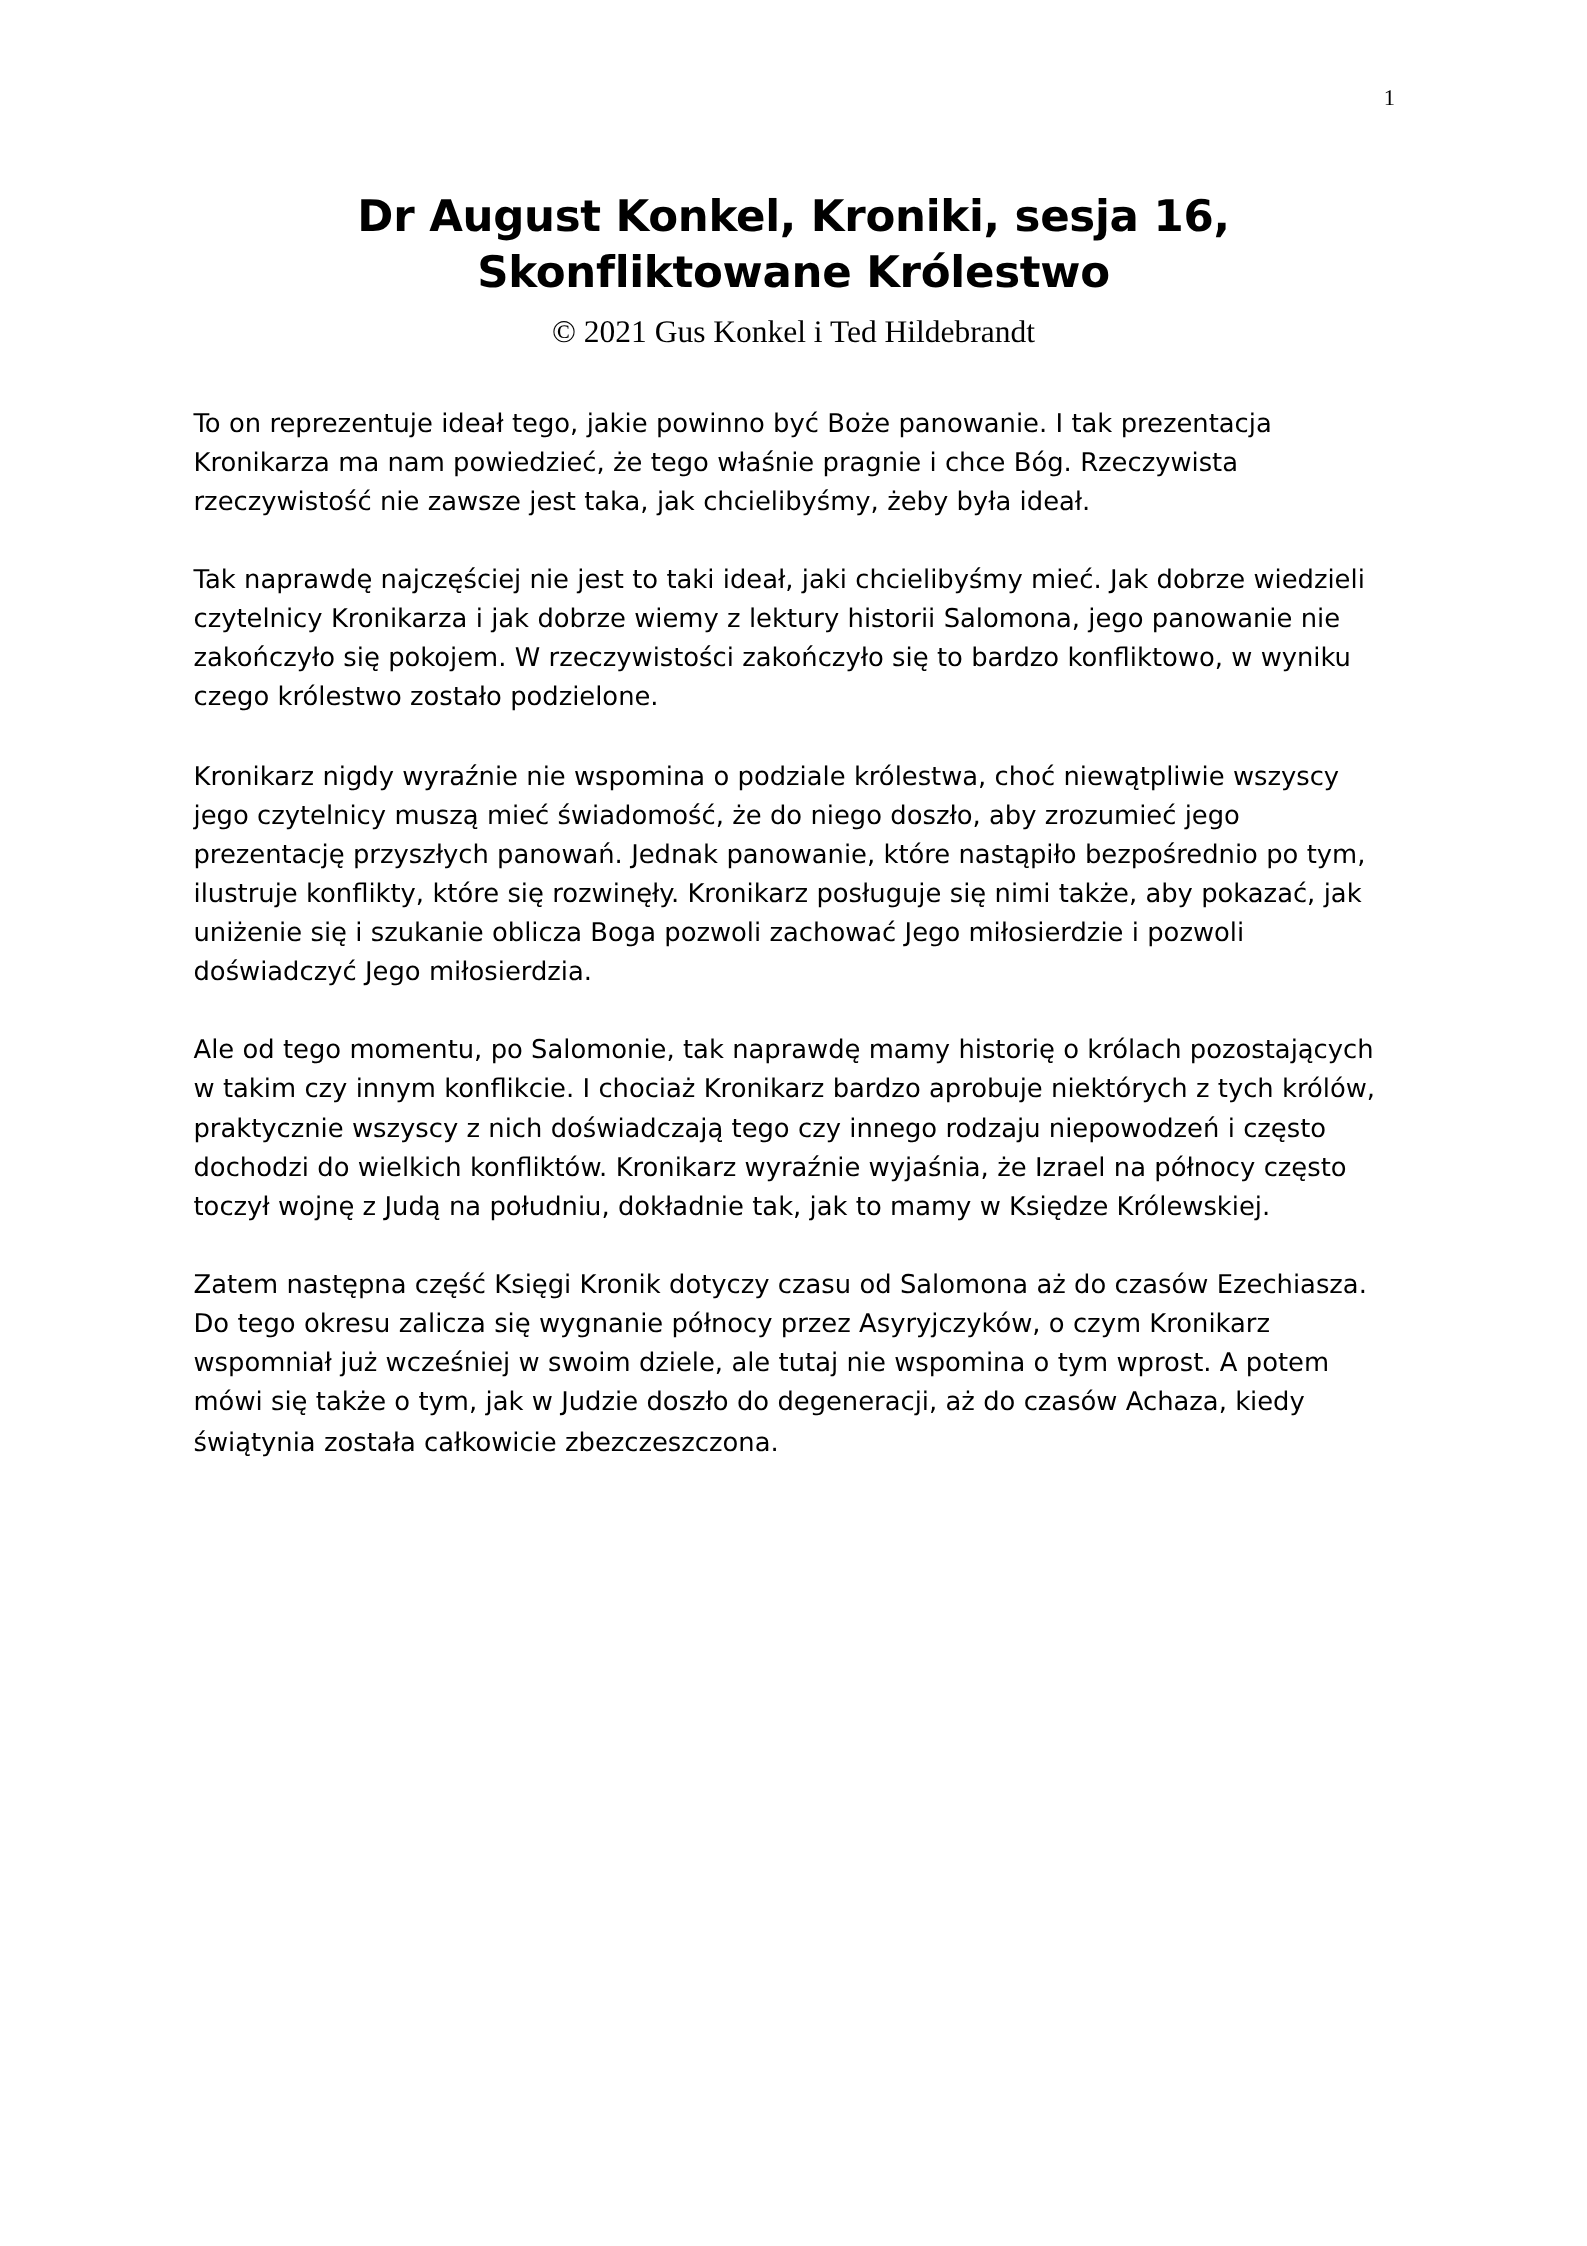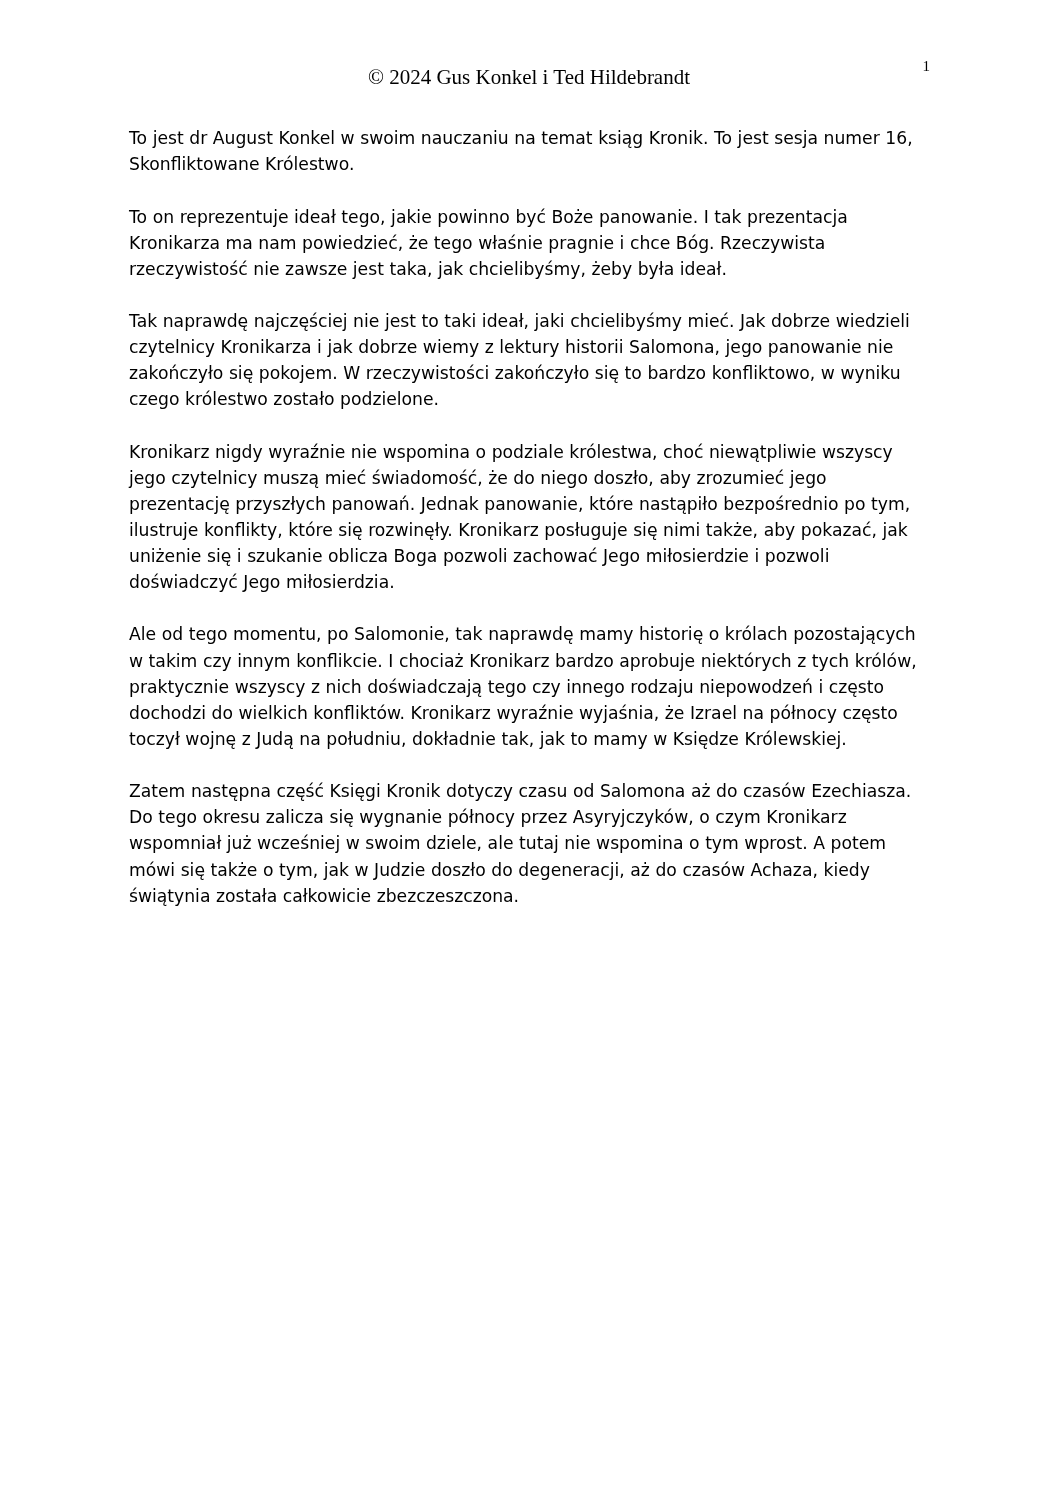--- a/index.html
+++ b/index.html
@@ -65,25 +65,28 @@
     margin-bottom: 0;
   }
 </style>
 </head>
 <body>
 
 <div class="page">
 
   <div class="page-number">1</div>
 
+  <h1 class="doc-title">
+    <span class="line">Dr August Konkel, Kroniki, sesja 16,</span>
+    <span class="line">Skonfliktowane Królestwo</span>
+  </h1>
 
-  <div class="copyright">© 2024 Gus Konkel i Ted Hildebrandt</div>
+  <div class="copyright">© 2021 Gus Konkel i Ted Hildebrandt</div>
 
   <div class="body-copy">
-    <p>To jest dr August Konkel w swoim nauczaniu na temat ksiąg Kronik. To jest sesja numer 16, Skonfliktowane Królestwo.</p>
     <p>To on reprezentuje ideał tego, jakie powinno być Boże panowanie. I tak prezentacja Kronikarza ma nam powiedzieć, że tego właśnie pragnie i chce Bóg. Rzeczywista rzeczywistość nie zawsze jest taka, jak chcielibyśmy, żeby była ideał.</p>
     <p>Tak naprawdę najczęściej nie jest to taki ideał, jaki chcielibyśmy mieć. Jak dobrze wiedzieli czytelnicy Kronikarza i jak dobrze wiemy z lektury historii Salomona, jego panowanie nie zakończyło się pokojem. W rzeczywistości zakończyło się to bardzo konfliktowo, w wyniku czego królestwo zostało podzielone.</p>
     <p>Kronikarz nigdy wyraźnie nie wspomina o podziale królestwa, choć niewątpliwie wszyscy jego czytelnicy muszą mieć świadomość, że do niego doszło, aby zrozumieć jego prezentację przyszłych panowań. Jednak panowanie, które nastąpiło bezpośrednio po tym, ilustruje konflikty, które się rozwinęły. Kronikarz posługuje się nimi także, aby pokazać, jak uniżenie się i szukanie oblicza Boga pozwoli zachować Jego miłosierdzie i pozwoli doświadczyć Jego miłosierdzia.</p>
     <p>Ale od tego momentu, po Salomonie, tak naprawdę mamy historię o królach pozostających w takim czy innym konflikcie. I chociaż Kronikarz bardzo aprobuje niektórych z tych królów, praktycznie wszyscy z nich doświadczają tego czy innego rodzaju niepowodzeń i często dochodzi do wielkich konfliktów. Kronikarz wyraźnie wyjaśnia, że Izrael na północy często toczył wojnę z Judą na południu, dokładnie tak, jak to mamy w Księdze Królewskiej.</p>
     <p>Zatem następna część Księgi Kronik dotyczy czasu od Salomona aż do czasów Ezechiasza. Do tego okresu zalicza się wygnanie północy przez Asyryjczyków, o czym Kronikarz wspomniał już wcześniej w swoim dziele, ale tutaj nie wspomina o tym wprost. A potem mówi się także o tym, jak w Judzie doszło do degeneracji, aż do czasów Achaza, kiedy świątynia została całkowicie zbezczeszczona.</p>
   </div>
 
 </div>
 
 </body></html>

